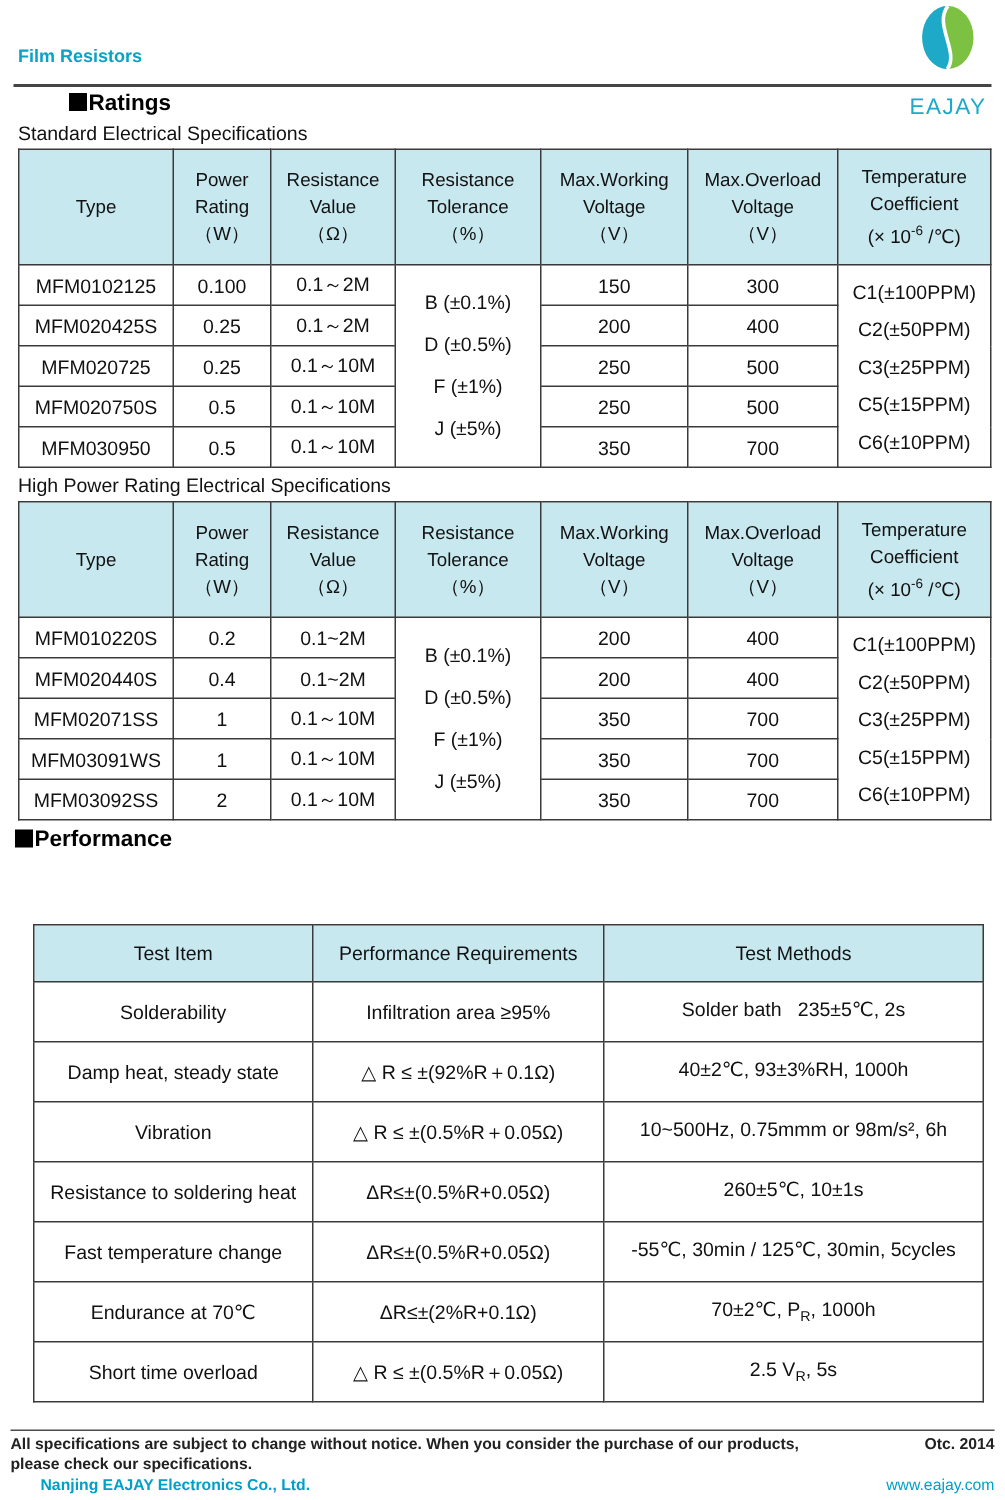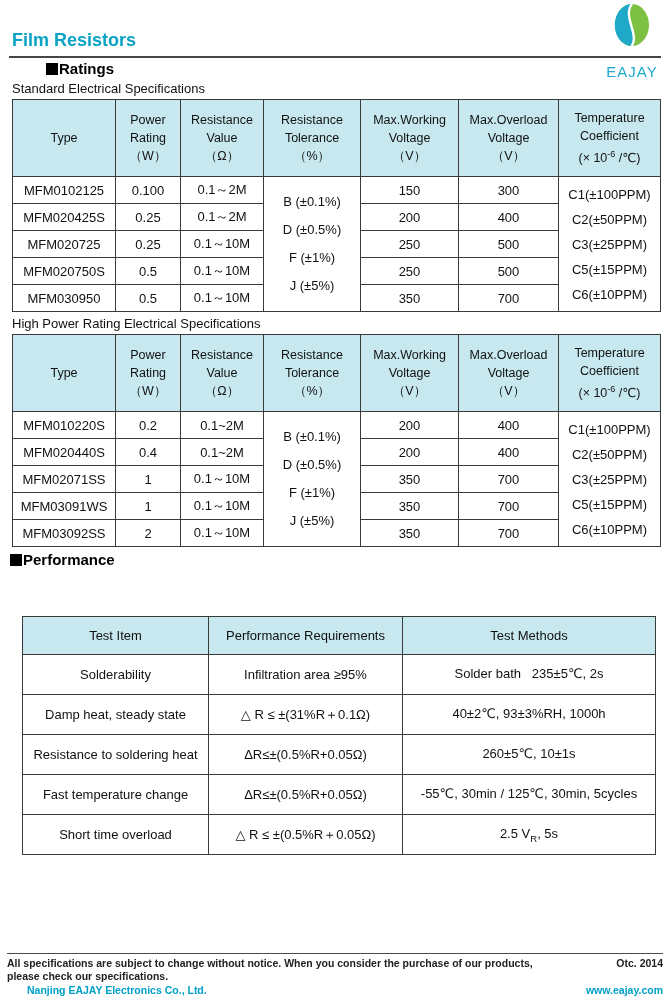--- a/index.html
+++ b/index.html
@@ -3,21 +3,21 @@
 <meta charset="utf-8">
 <style>
   html,body{margin:0;padding:0;background:#fff;}
   body{font-family:"Liberation Sans","DejaVu Sans",sans-serif;color:#111;}
   .page{position:relative;width:670px;height:1000px;background:#fff;overflow:hidden;}
 
   
   .logo{position:absolute;top:3px;right:6px;width:64px;text-align:center;}
   .logo svg{display:block;margin:0 auto;}
   .logo-text{font-size:15px;color:#1ca9cb;letter-spacing:1px;margin-top:16px;}
-  .page-title{position:absolute;left:12px;top:30px;margin:0;font-size:18px;font-weight:bold;color:#0aa2c5;}
+  .page-title{position:absolute;left:12px;top:30px;margin:0;font-size:12px;font-weight:bold;color:#0aa2c5;}
   .title-rule{position:absolute;left:9px;right:9px;top:56px;border-top:2px solid #454545;}
 
   
   .section-heading{position:absolute;left:10px;font-size:15px;font-weight:bold;color:#000;}
   .sq{display:inline-block;width:12px;height:12px;background:#000;margin-right:1px;transform:translateY(1px);}
   .table-caption{position:absolute;left:12px;font-size:13px;color:#111;}
 
   
   table{border-collapse:collapse;table-layout:fixed;}
   .spec{position:absolute;left:12px;width:648px;}
@@ -37,21 +37,21 @@
   .perf td{font-size:13px;height:39px;background:#fff;white-space:pre-wrap;}
 
   
   .foot-rule{position:absolute;left:7px;right:7px;top:953px;border-top:1.5px solid #4a4a4a;}
   .footer{position:absolute;left:7px;right:7px;top:957px;font-size:10.5px;line-height:13px;}
   .foot-row{display:flex;justify-content:space-between;align-items:flex-start;font-weight:bold;}
   .foot-left{color:#222;}
   .foot-date{color:#222;}
   .foot-row2{display:flex;justify-content:space-between;margin-top:1px;padding-left:20px;}
   .company{color:#00a0c8;font-weight:bold;}
-  .website{color:#00a0c8;font-weight:bold;}
+  .website{color:#00a0c8;font-weight:normal;}
 </style>
 </head>
 <body>
 
 <div class="page">
 
   <div class="logo">
     <svg width="36" height="44" viewBox="0 0 36 44">
       <ellipse cx="18" cy="22" rx="17" ry="21" fill="#7cc142"></ellipse>
       <path d="M18,1 C 8,13 26,32 17.5,43 A 17 21 0 0 1 18,1 Z" fill="#1fa9c9"></path>
@@ -251,32 +251,42 @@
       </tr>
     </thead>
     <tbody>
       <tr>
         <td>Solderability</td>
         <td>Infiltration area ≥95%</td>
         <td><span>Solder bath   235±5℃, 2s</span><sub></sub><span></span></td>
       </tr>
       <tr>
         <td>Damp heat, steady state</td>
-        <td>△ R ≤ ±(31%R＋0.1Ω)</td>
+        <td>△ R ≤ ±(92%R＋0.1Ω)</td>
         <td><span>40±2℃, 93±3%RH, 1000h</span><sub></sub><span></span></td>
+      </tr>
+      <tr>
+        <td>Vibration</td>
+        <td>△ R ≤ ±(0.5%R＋0.05Ω)</td>
+        <td><span>10~500Hz, 0.75mmm or 98m/s², 6h</span><sub></sub><span></span></td>
       </tr>
       <tr>
         <td>Resistance to soldering heat</td>
         <td>ΔR≤±(0.5%R+0.05Ω)</td>
         <td><span>260±5℃, 10±1s</span><sub></sub><span></span></td>
       </tr>
       <tr>
         <td>Fast temperature change</td>
         <td>ΔR≤±(0.5%R+0.05Ω)</td>
         <td><span>-55℃, 30min / 125℃, 30min, 5cycles</span><sub></sub><span></span></td>
+      </tr>
+      <tr>
+        <td>Endurance at 70℃</td>
+        <td>ΔR≤±(2%R+0.1Ω)</td>
+        <td><span>70±2℃, P</span><sub>R</sub><span>, 1000h</span></td>
       </tr>
       <tr>
         <td>Short time overload</td>
         <td>△ R ≤ ±(0.5%R＋0.05Ω)</td>
         <td><span>2.5 V</span><sub>R</sub><span>, 5s</span></td>
       </tr>
     </tbody>
   </table>
 
   <div class="foot-rule"></div>

